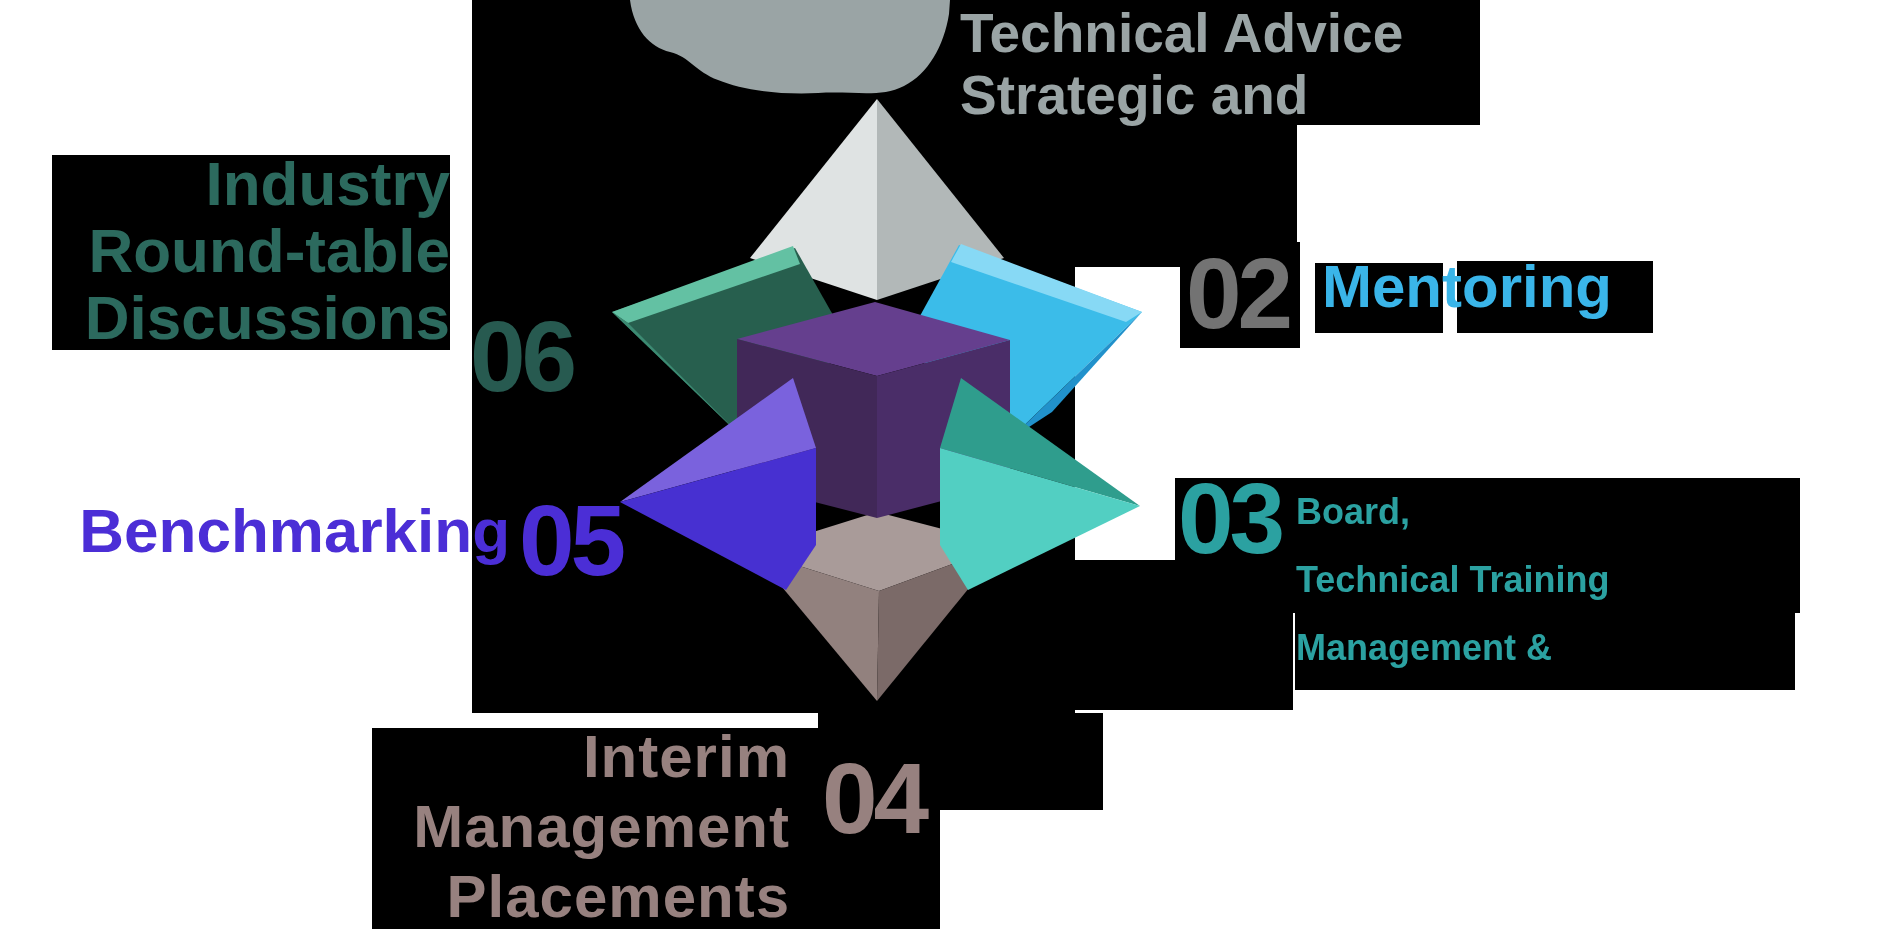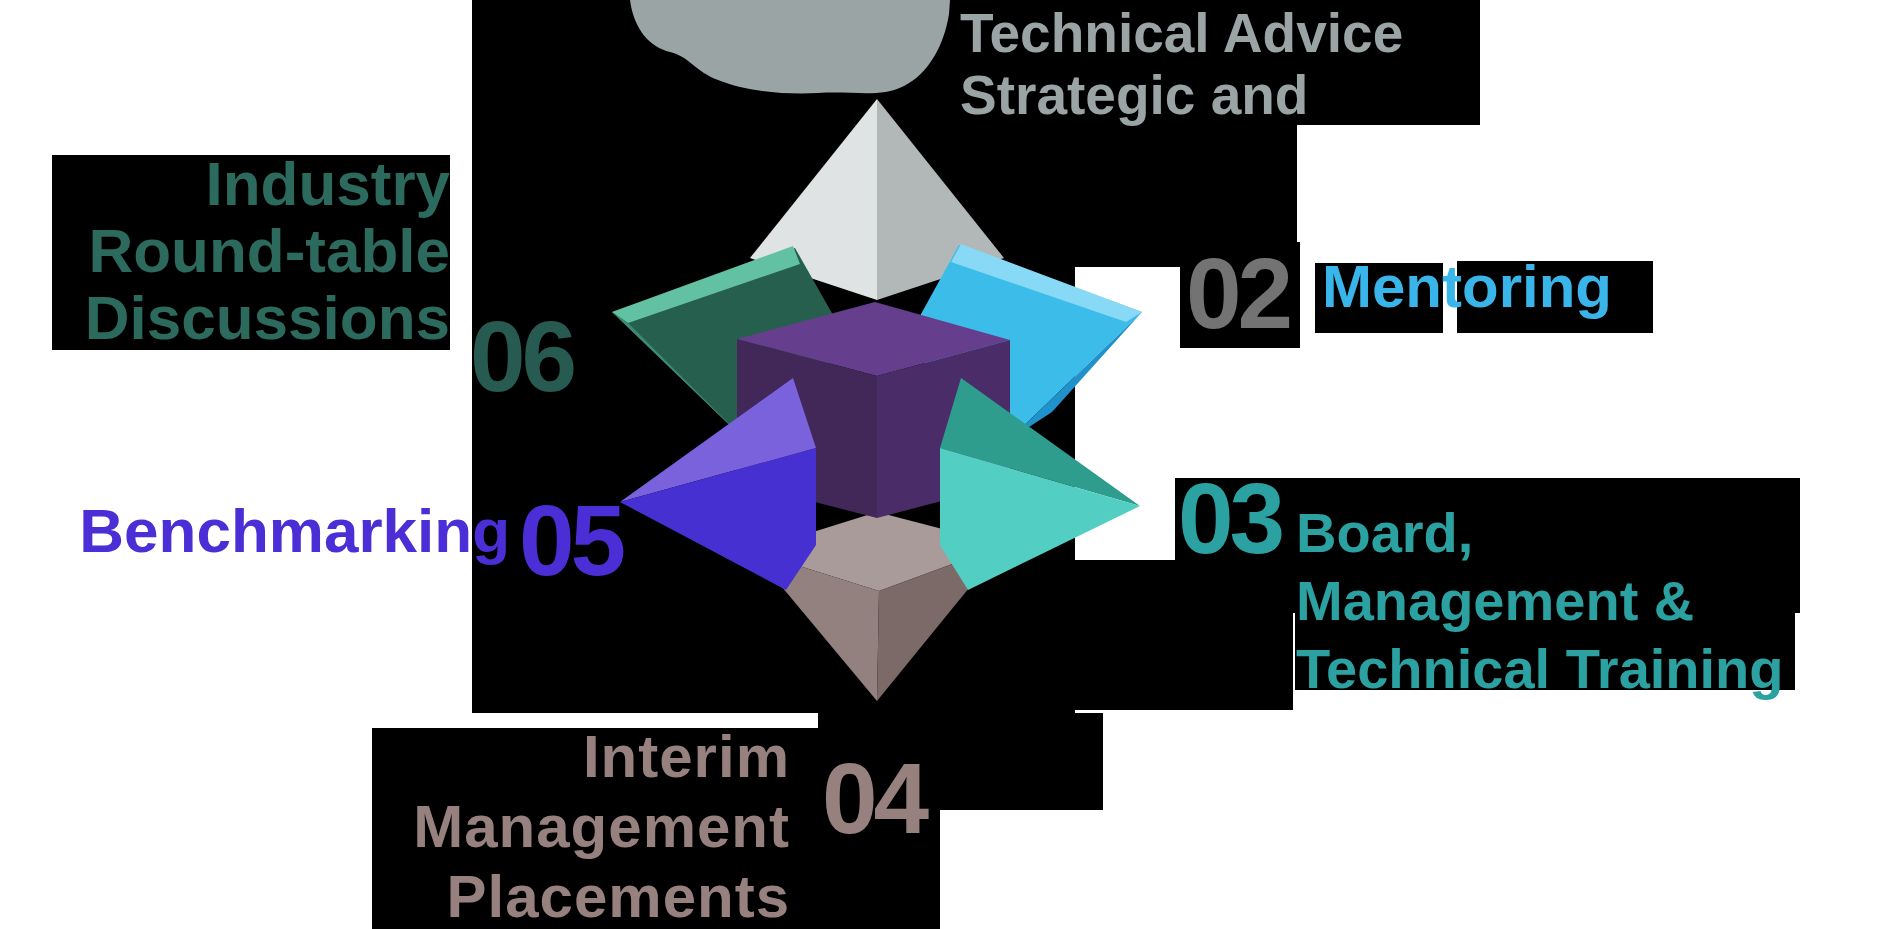--- a/index.html
+++ b/index.html
@@ -27,21 +27,21 @@
 
   .txt{position:absolute;font-weight:bold;white-space:nowrap;}
   .num{position:absolute;font-weight:bold;font-size:100px;line-height:100px;letter-spacing:-4px;white-space:nowrap;}
 
   .t-advice {left:960px;top:2px;font-size:55px;line-height:62px;}
   .t-green  {left:0;width:450px;top:150px;font-size:62px;line-height:67px;text-align:right;}
   .n-06     {left:470px;top:258px;margin-top:48px;}
   .n-02     {left:1186px;top:243px;}
   .t-mentor {left:1322px;top:252px;font-size:60px;line-height:70px;}
   .n-03     {left:1178px;top:468px;}
-  .t-teal   {left:1296px;top:499px;font-size:56px;line-height:68px;}
+  .t-teal   {left:1296px;top:478px;font-size:36px;line-height:68px;}
   .n-04     {left:822px;top:716px;margin-top:32px;}
   .t-taupe  {left:0;width:790px;top:722px;font-size:60px;line-height:70px;letter-spacing:1px;text-align:right;}
   .t-bench  {left:0;width:463px;top:498px;font-size:62px;line-height:66px;text-align:right;padding-left:47px;}
   .n-05     {left:487px;top:490px;}
 </style>
 </head>
 <body>
 
 <div class="canvas">
 
@@ -99,22 +99,22 @@
     <div>Discussions</div>
   </div>
   <div class="num n-06" style="color: rgb(39, 90, 80);">06</div>
 
   <div class="num n-02" style="color: #737373;">02</div>
   <div class="txt t-mentor" style="color: rgb(58, 181, 233);">Mentoring</div>
 
   <div class="num n-03" style="color: rgb(43, 161, 161);">03</div>
   <div class="txt t-teal" style="color: rgb(43, 161, 161);">
     <div>Board,</div>
+    <div>Technical Training</div>
     <div>Management &amp;</div>
-    <div>Technical Training</div>
   </div>
 
   <div class="num n-04" style="color: rgb(151, 129, 127);">04</div>
   <div class="txt t-taupe" style="color: rgb(151, 129, 127);">
     <div>Interim</div>
     <div>Management</div>
     <div>Placements</div>
   </div>
 
   <div class="txt t-bench" style="color: rgb(75, 46, 214);">Benchmarking</div>

